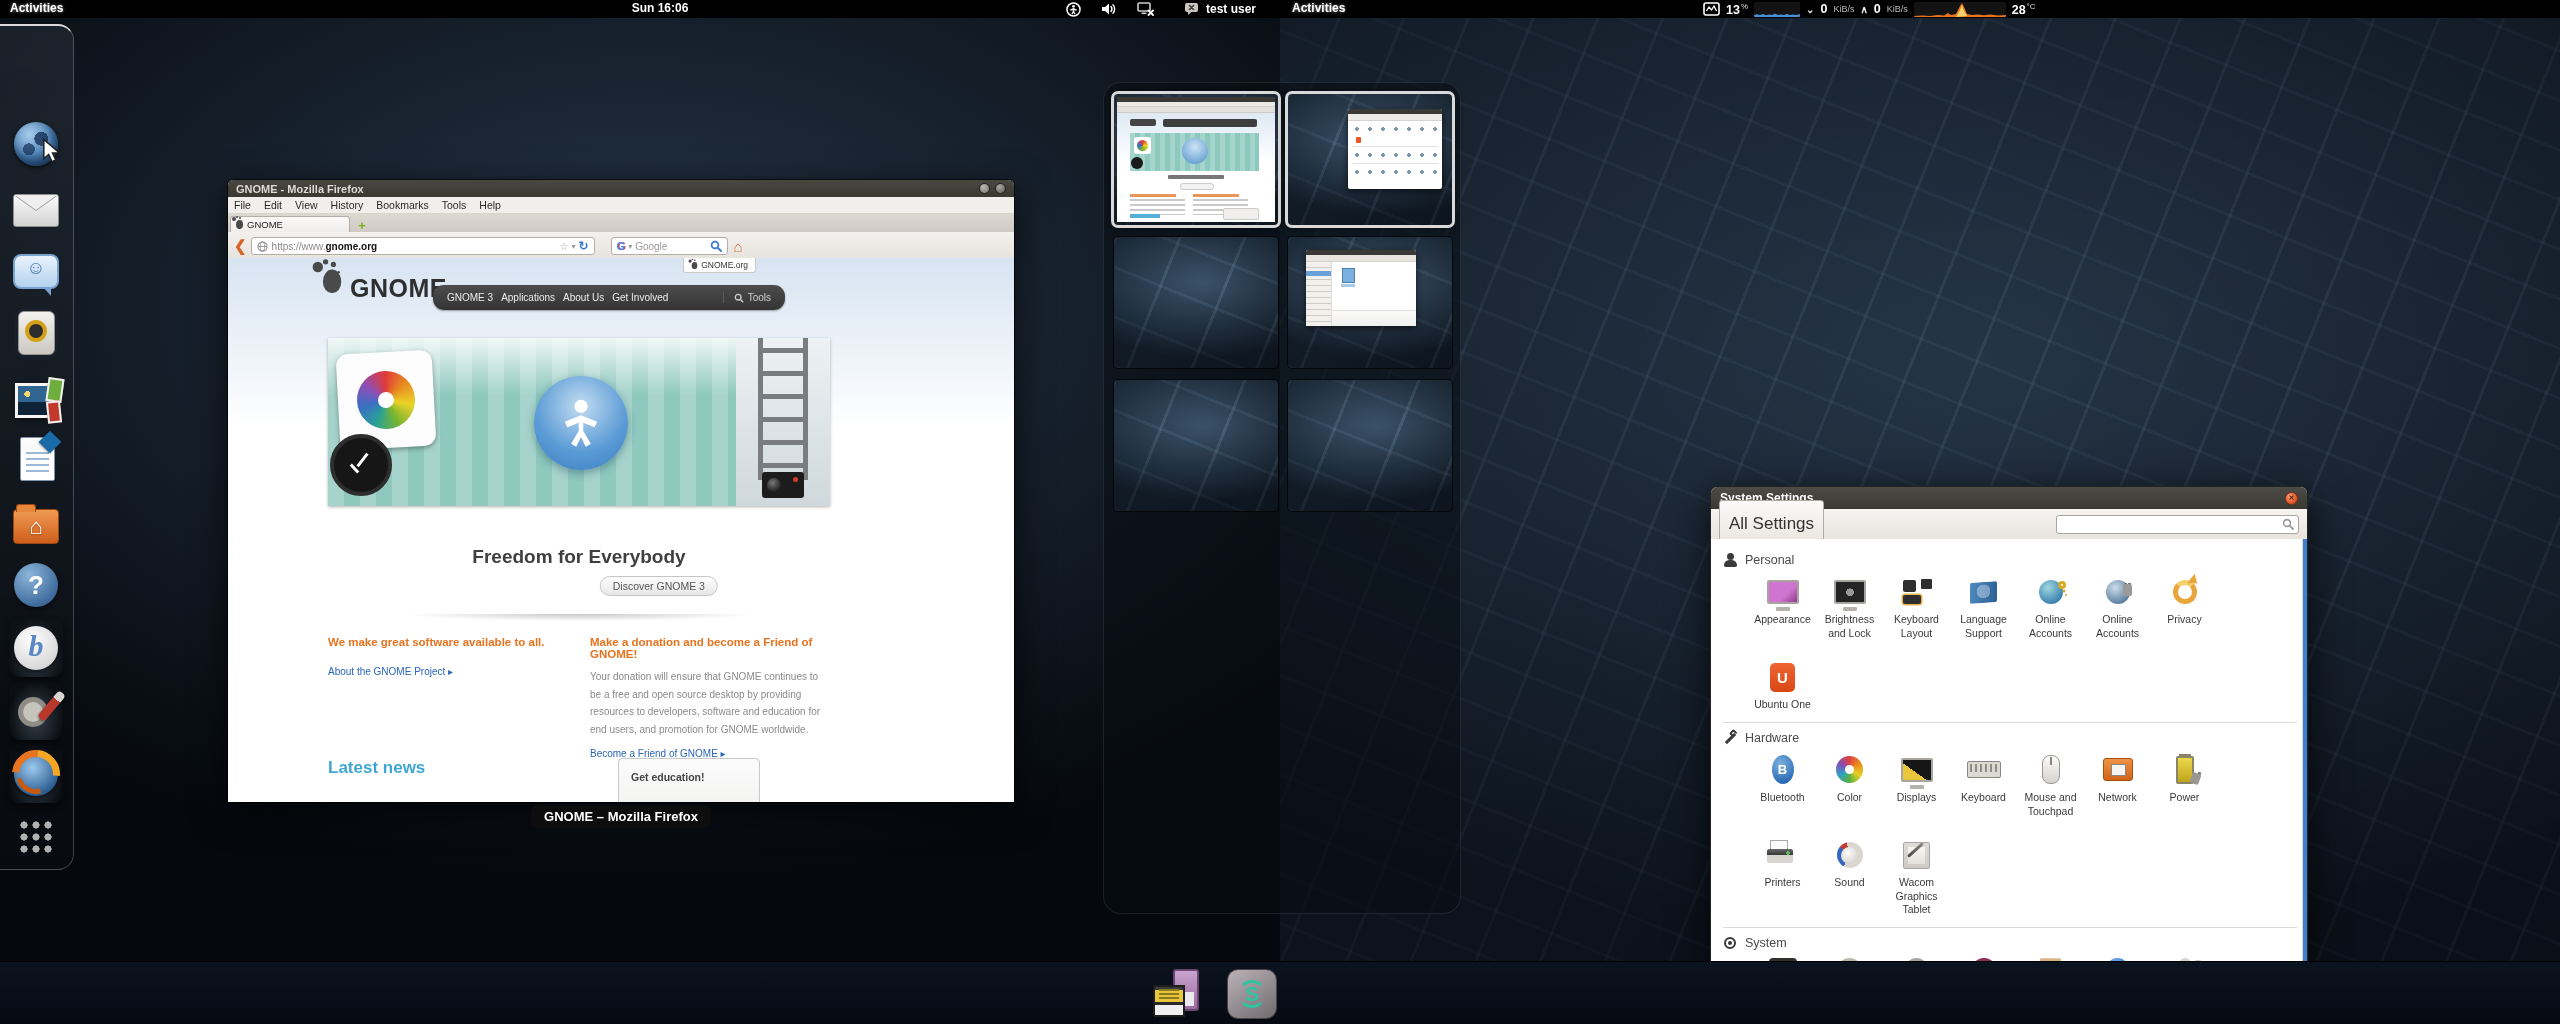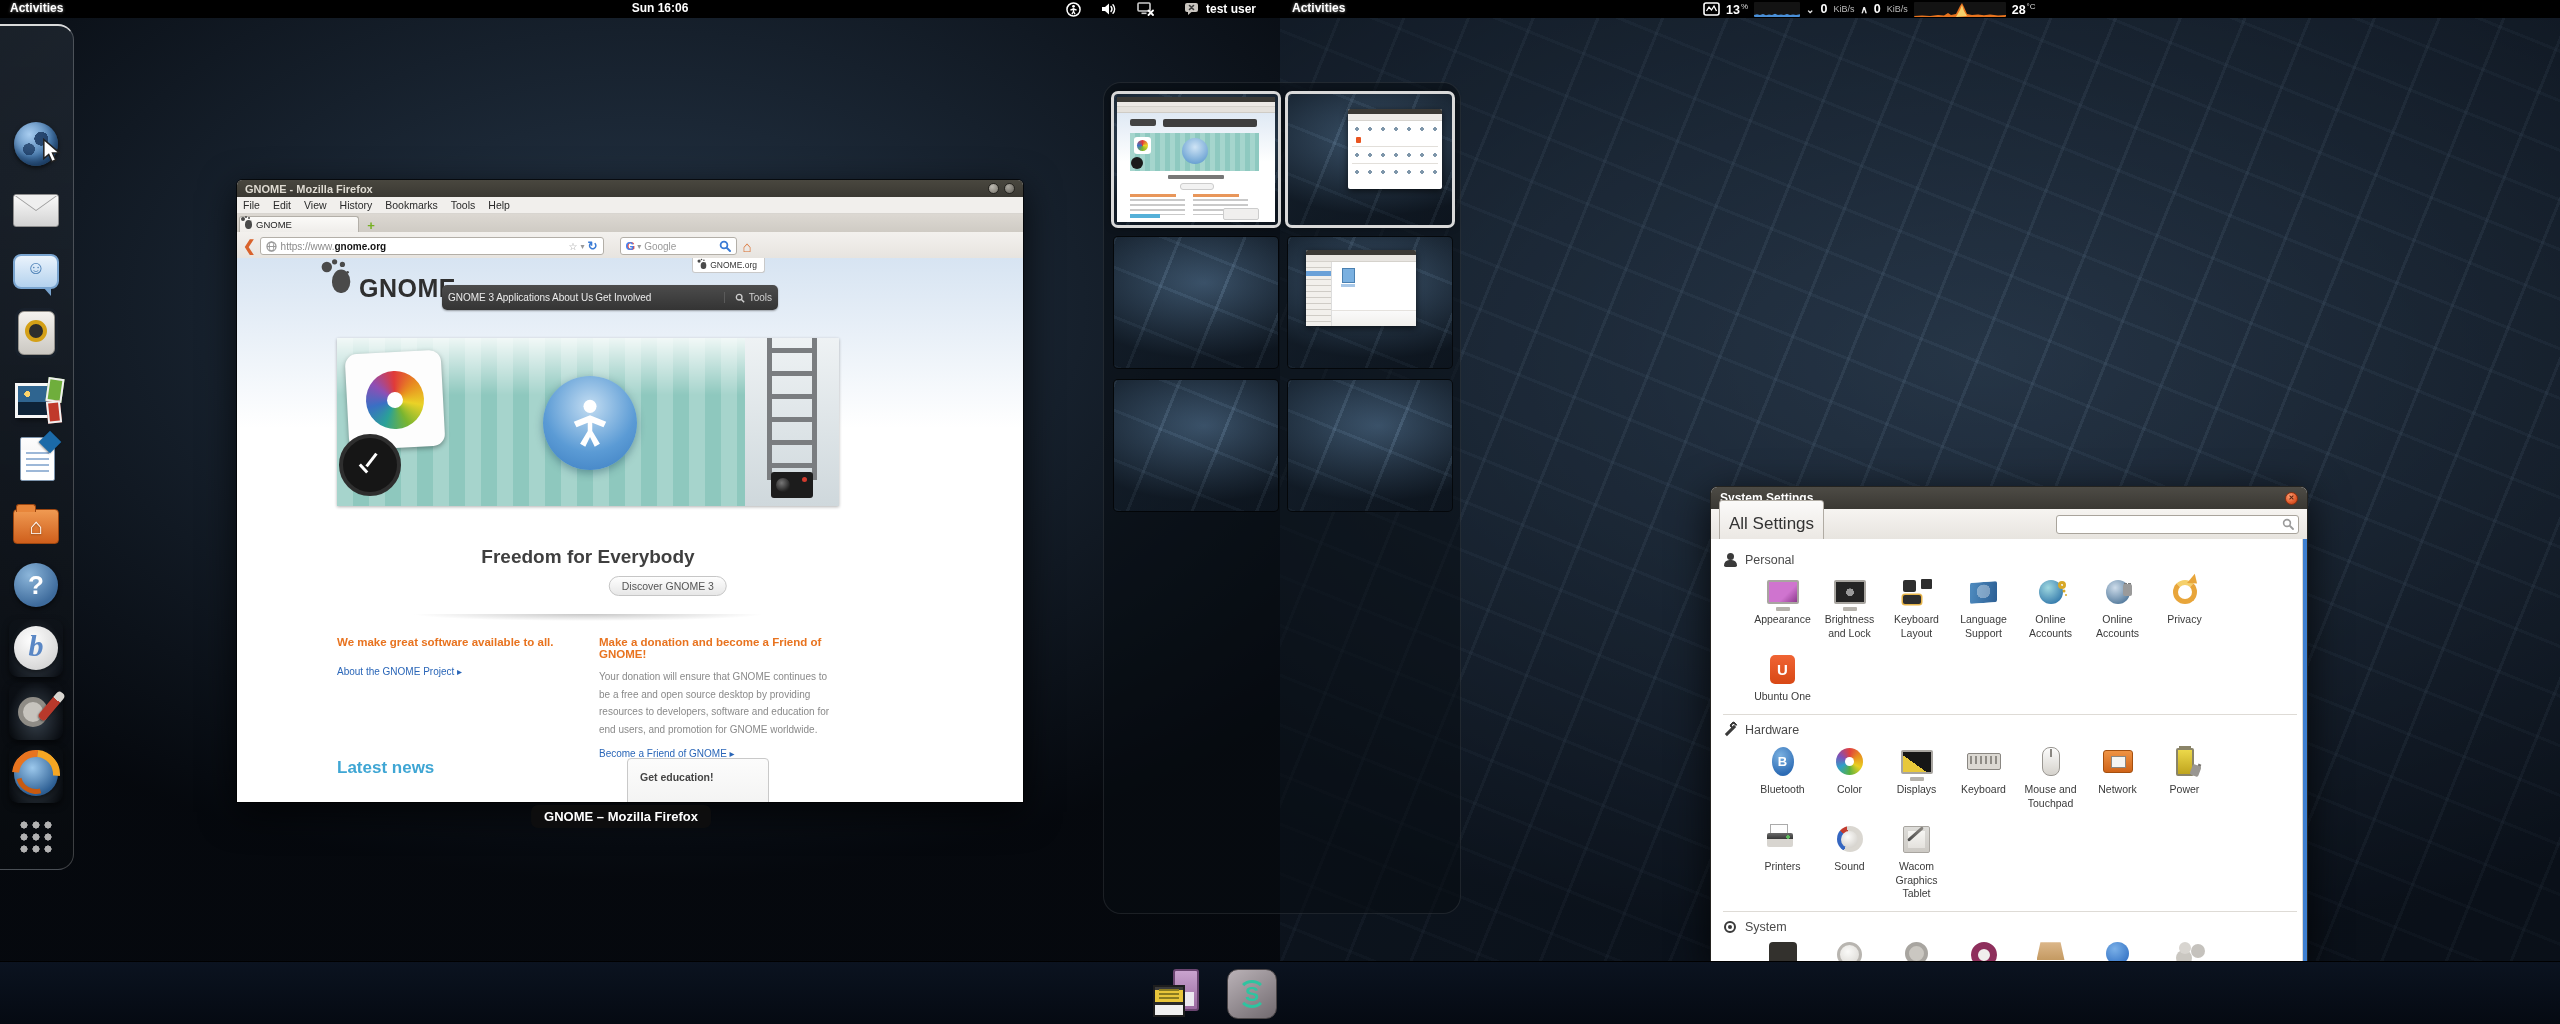--- a/index.html
+++ b/index.html
@@ -109,21 +109,21 @@
      border-bottom-color:#c85a10;transform:rotate(30deg);}
   .di.show-apps-icon{width:34px;height:34px;margin:5px;
      background:radial-gradient(circle 3.6px,#b2b2b2 97%,transparent) -1px -1px/12px 12px;}
   #cursor{position:absolute;left:42px;top:138px;z-index:60;}
 
   
   .caption{position:absolute;transform:translateX(-50%);background:rgba(14,14,14,.92);color:#fff;
     font-size:13px;font-weight:bold;padding:4px 13px;border-radius:7px;z-index:30;white-space:nowrap;}
 
   
-  #ffwin{position:absolute;left:237px;top:180px;width:786px;height:622px;z-index:10;
+  #ffwin{position:absolute;left:228px;top:180px;width:786px;height:622px;z-index:10;
     box-shadow:0 10px 36px rgba(0,0,0,.75);border-radius:5px 5px 0 0;overflow:hidden;background:#ece9e5;
     outline:1px solid rgba(0,0,0,.65);}
   .ff-title{height:17px;background:linear-gradient(#49473f,#3a3832);display:flex;align-items:center;
     padding:0 8px;color:#dfdbd2;font-size:11px;font-weight:bold;border-radius:5px 5px 0 0;}
   .ff-title .t{flex:1;}
   .wbtn{width:11px;height:11px;border-radius:50%;display:inline-block;margin-left:5px;
     background:radial-gradient(circle at 35% 30%,#bdbab2,#77736a);border:1px solid #24231f;box-sizing:border-box;}
   .wbtn.close{background:radial-gradient(circle at 35% 30%,#aaa79f,#5f5c55);}
   .ff-menubar{height:16px;background:#f1efec;border-bottom:1px solid #d8d5d0;display:flex;align-items:center;
     padding:0 6px;gap:13px;font-size:10.5px;color:#2a2a2a;}
@@ -149,22 +149,22 @@
   .home{color:#d96b2a;font-size:15px;margin-left:6px;}
   .ff-content{position:absolute;left:0;top:78px;right:0;bottom:0;background:linear-gradient(#d7e4f2,#fff 170px);overflow:hidden;}
   .bktab{position:absolute;right:258px;top:0;height:14px;background:#fff;border:1px solid #c9c9c9;border-top:none;
     border-radius:0 0 3px 3px;display:flex;align-items:center;gap:3px;padding:0 7px;font-size:8.5px;color:#333;}
   .foot{display:inline-block;width:7px;height:9px;background:#4a4a4a;border-radius:50% 50% 46% 46%;position:relative;}
   .foot::before{content:"";position:absolute;left:-4px;top:-3px;width:4px;height:4px;border-radius:50%;background:#4a4a4a;
     box-shadow:3px -2px 0 -1px #4a4a4a,6px -1px 0 -1px #4a4a4a,8px 2px 0 -1.5px #4a4a4a;}
   .brand{position:absolute;left:95px;top:16px;display:flex;align-items:center;gap:8px;}
   .brand .bigfoot{transform:scale(2.6);transform-origin:left bottom;margin-right:12px;}
   .brandtext{font-size:25px;font-weight:bold;color:#2f2f2f;letter-spacing:.5px;}
-  .sitenav{position:absolute;left:205px;top:27px;width:324px;height:25px;border-radius:5px;
-    background:linear-gradient(#4c4c4c,#343434);display:flex;align-items:center;padding:0 6px;gap:2px;
+  .sitenav{position:absolute;left:205px;top:27px;width:324px;height:25px;border-radius:11px;
+    background:linear-gradient(#4c4c4c,#343434);display:flex;align-items:center;padding:0 14px;gap:8px;
     font-size:10px;color:#ececec;box-shadow:0 1px 2px rgba(0,0,0,.35);}
   .snsearch{margin-left:auto;border-left:1px solid #5a5a5a;padding-left:10px;display:flex;align-items:center;gap:4px;color:#cfcfcf;}
   .hero{position:absolute;left:100px;top:80px;width:502px;height:168px;overflow:hidden;
     background:linear-gradient(180deg,rgba(255,255,255,.85),rgba(255,255,255,0) 34%),
     repeating-linear-gradient(90deg,#a6d4cc 0 16px,#8ec8be 16px 32px);box-shadow:0 1px 3px rgba(0,0,0,.3);}
   .hero-card{position:absolute;left:10px;top:14px;width:96px;height:96px;background:#fdfdfd;border-radius:12px;
     transform:rotate(-3deg);box-shadow:0 2px 5px rgba(0,0,0,.35);display:flex;align-items:center;justify-content:center;}
   .flower{width:58px;height:58px;border-radius:50%;
     background:conic-gradient(#e03a3a,#e88b20,#ead227,#7ab530,#2aa198,#3a6fc4,#8e4fb5,#e03a3a);position:relative;}
   .flower::after{content:"";position:absolute;left:50%;top:50%;width:16px;height:16px;margin:-8px;border-radius:50%;background:#fff;}
@@ -258,21 +258,21 @@
     font-size:7px;color:#5a2410;}
   .sw-toolbar{height:30px;background:linear-gradient(#f6f4f1,#e7e4df);border-bottom:1px solid #c9c5bf;display:flex;
     align-items:center;padding:0 8px;}
   .allset{font-family:inherit;font-size:17px;color:#333;background:linear-gradient(#fbfaf9,#e8e4df);
     border:1px solid #b0aba3;border-radius:3px;padding:13px 9px;}
   .sw-search{margin-left:auto;width:243px;height:19px;background:#fff;border:1px solid #a9a49c;border-radius:3px;
     display:flex;align-items:center;padding:0 4px;box-sizing:border-box;}
   .sw-search input{border:none;outline:none;flex:1;font-size:11px;font-family:inherit;background:transparent;}
   .sw-content{position:absolute;left:0;top:52px;right:4px;bottom:0;padding:8px 0 0 12px;overflow:hidden;background:#fff;}
   .sec-h{display:flex;align-items:center;gap:8px;font-size:12.5px;color:#4a4a4a;margin:6px 0 8px;}
-  .sec-grid{display:grid;grid-template-columns:repeat(7,67px);margin-left:26px;row-gap:12px;}
+  .sec-grid{display:grid;grid-template-columns:repeat(7,67px);margin-left:26px;row-gap:20px;}
   .s-item{display:flex;flex-direction:column;align-items:center;width:67px;}
   .s-label{font-size:10.5px;color:#3a3a3a;text-align:center;line-height:1.3;margin-top:4px;}
   .sec-div{height:1px;background:#dedbd6;margin:10px 6px 8px 0;}
   
   .sh{position:relative;width:14px;height:14px;display:inline-block;}
   .sh.person-icon::before{content:"";position:absolute;left:4px;top:0;width:7px;height:7px;border-radius:50%;background:#3a3a3a;}
   .sh.person-icon::after{content:"";position:absolute;left:1px;top:7px;width:13px;height:7px;border-radius:6px 6px 2px 2px;background:#3a3a3a;}
   .sh.wrench-icon::before{content:"";position:absolute;left:6px;top:1px;width:3px;height:13px;background:#3a3a3a;transform:rotate(45deg);}
   .sh.wrench-icon::after{content:"";position:absolute;left:7px;top:-1px;width:7px;height:7px;border-radius:50%;
     border:2.5px solid #3a3a3a;border-right-color:transparent;box-sizing:border-box;transform:rotate(45deg);}

